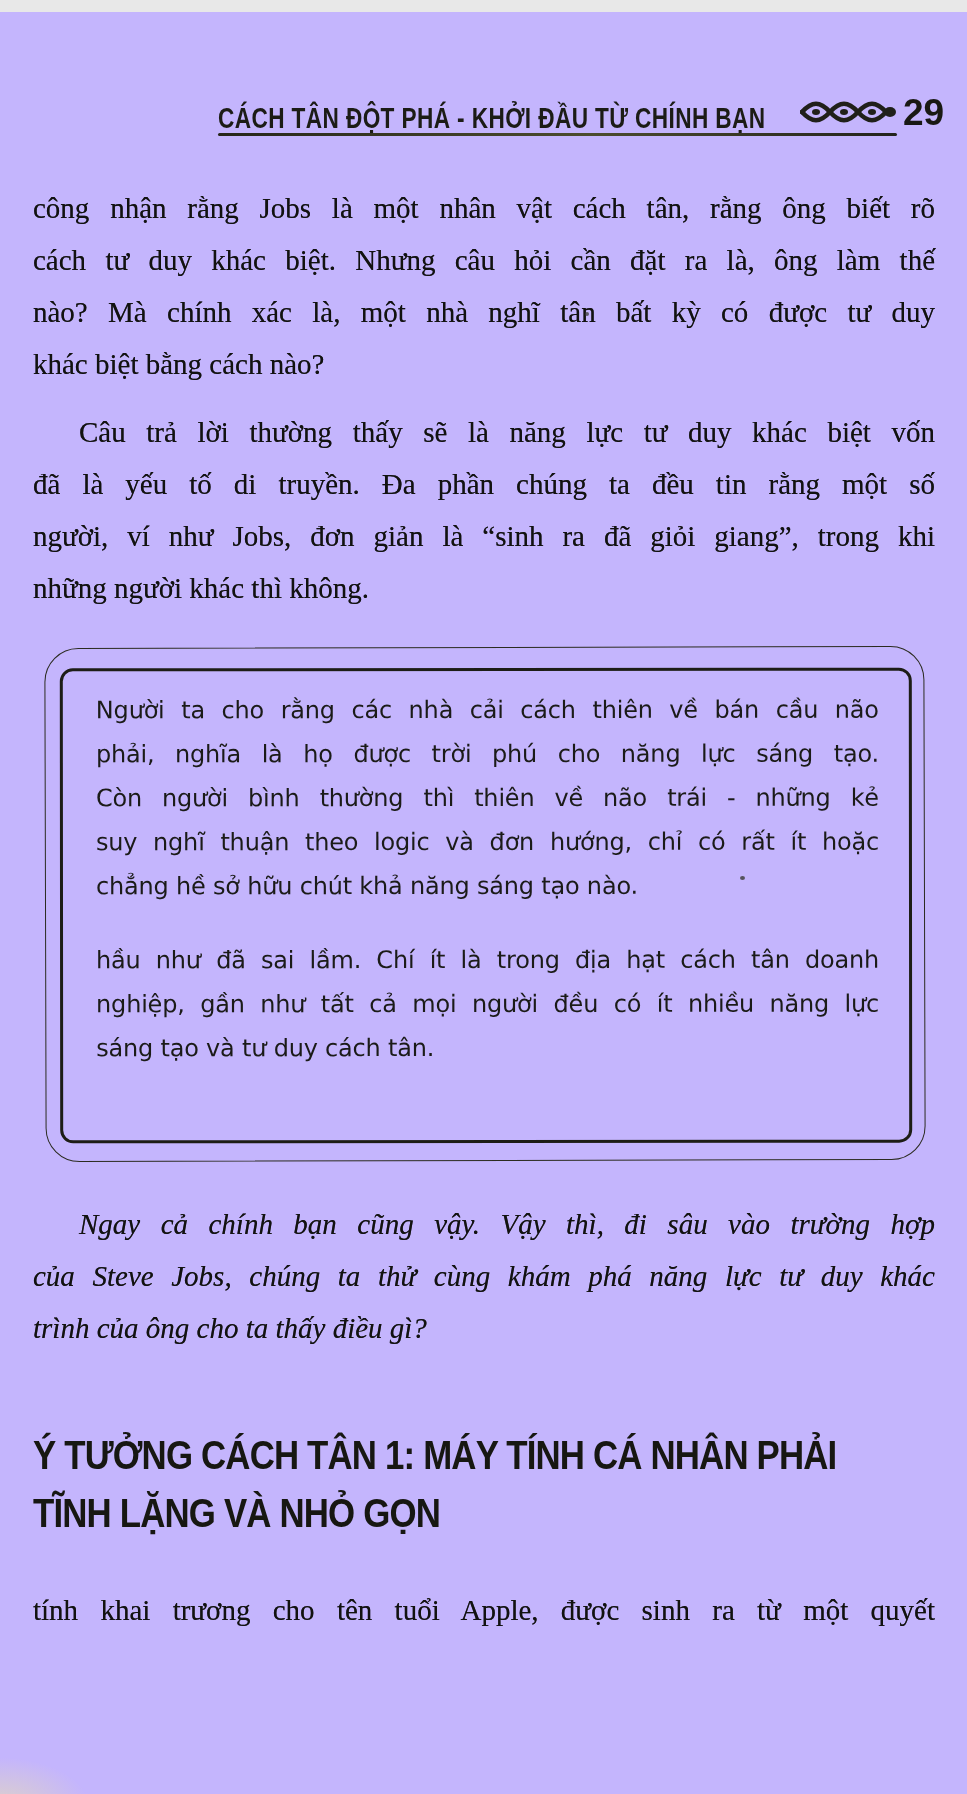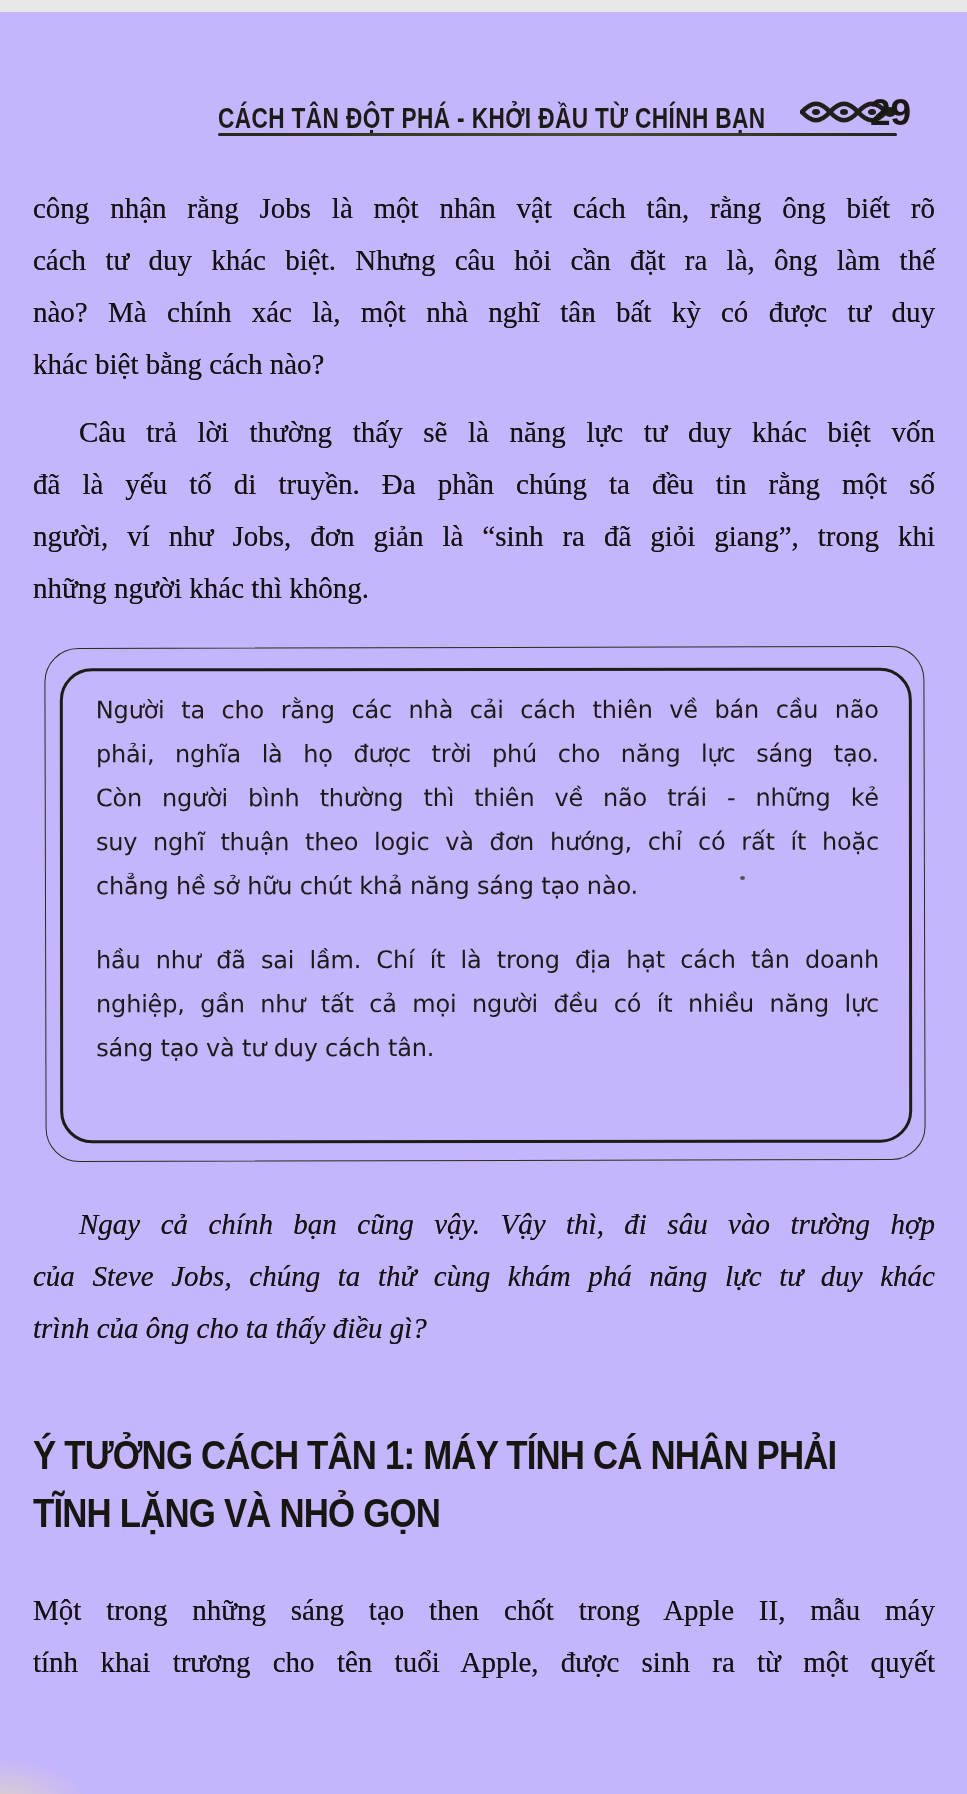--- a/index.html
+++ b/index.html
@@ -19,21 +19,21 @@
     font-size:29px;font-weight:bold;letter-spacing:0.5px;
     color:#1c1c16;white-space:nowrap;
     transform:scaleX(0.78);transform-origin:0 0;
   }
   .header-rule{
     position:absolute;left:218px;top:121px;width:679px;height:3px;
     background:linear-gradient(90deg,#26261a 0%,#4c4c2e 55%,#23231c 100%);
     border-radius:2px;
   }
   .page-number{
-    position:absolute;left:870px;top:80px;
+    position:absolute;left:903px;top:80px;
     font-family:"Liberation Sans", sans-serif;
     font-size:37px;font-weight:bold;color:#191914;
   }
   .ornament{position:absolute;left:800px;top:88px;width:97px;height:24px;}
   
   .para{position:absolute;left:33px;width:902px;}
   .s-line{
     font-family:"Liberation Serif", serif;
     font-size:29px;line-height:52px;color:#121210;
     text-align:justify;text-align-last:justify;text-justify:inter-word;
@@ -44,21 +44,21 @@
   .s-line.indent{text-indent:46px;}
   
   .quote-box{
     position:absolute;left:45px;top:635px;width:878px;height:512px;
     border:1.5px solid #2b2b20;border-radius:34px;
     transform:rotate(-0.15deg);
     background:transparent;
   }
   .quote-box-inner{
     position:absolute;left:14px;top:20px;right:12px;bottom:17px;
-    border:3px solid #1d1d16;border-radius:32px;
+    border:3px solid #1d1d16;border-radius:13px;
     padding:17px 30px 0 33px;
     transform:rotate(0.1deg);
   }
   .q-line{
     font-family:"DejaVu Sans", sans-serif;
     font-size:24px;line-height:44px;color:#1b1b18;
     letter-spacing:-0.2px;
     text-align:justify;text-align-last:justify;text-justify:inter-word;
   }
   .q-line.last{text-align-last:left;}
@@ -137,19 +137,18 @@
     <div class="s-line">của Steve Jobs, chúng ta thử cùng khám phá năng lực tư duy khác</div>
     <div class="s-line last">trình của ông cho ta thấy điều gì?</div>
   </div>
 
   <div class="section-heading">
     <div class="h-line">Ý TƯỞNG CÁCH TÂN 1: MÁY TÍNH CÁ NHÂN PHẢI</div>
     <div class="h-line">TĨNH LẶNG VÀ NHỎ GỌN</div>
   </div>
 
   <div class="para" style="top:1572px;">
-    <div class="s-line">Một trong những sáng tạo then chốt trong Apple II, mẫu máy</div>
     <div class="s-line">tính khai trương cho tên tuổi Apple, được sinh ra từ một quyết</div>
   </div>
 
   <div class="page-stain"></div>
 
 </div>
 
 </body></html>

